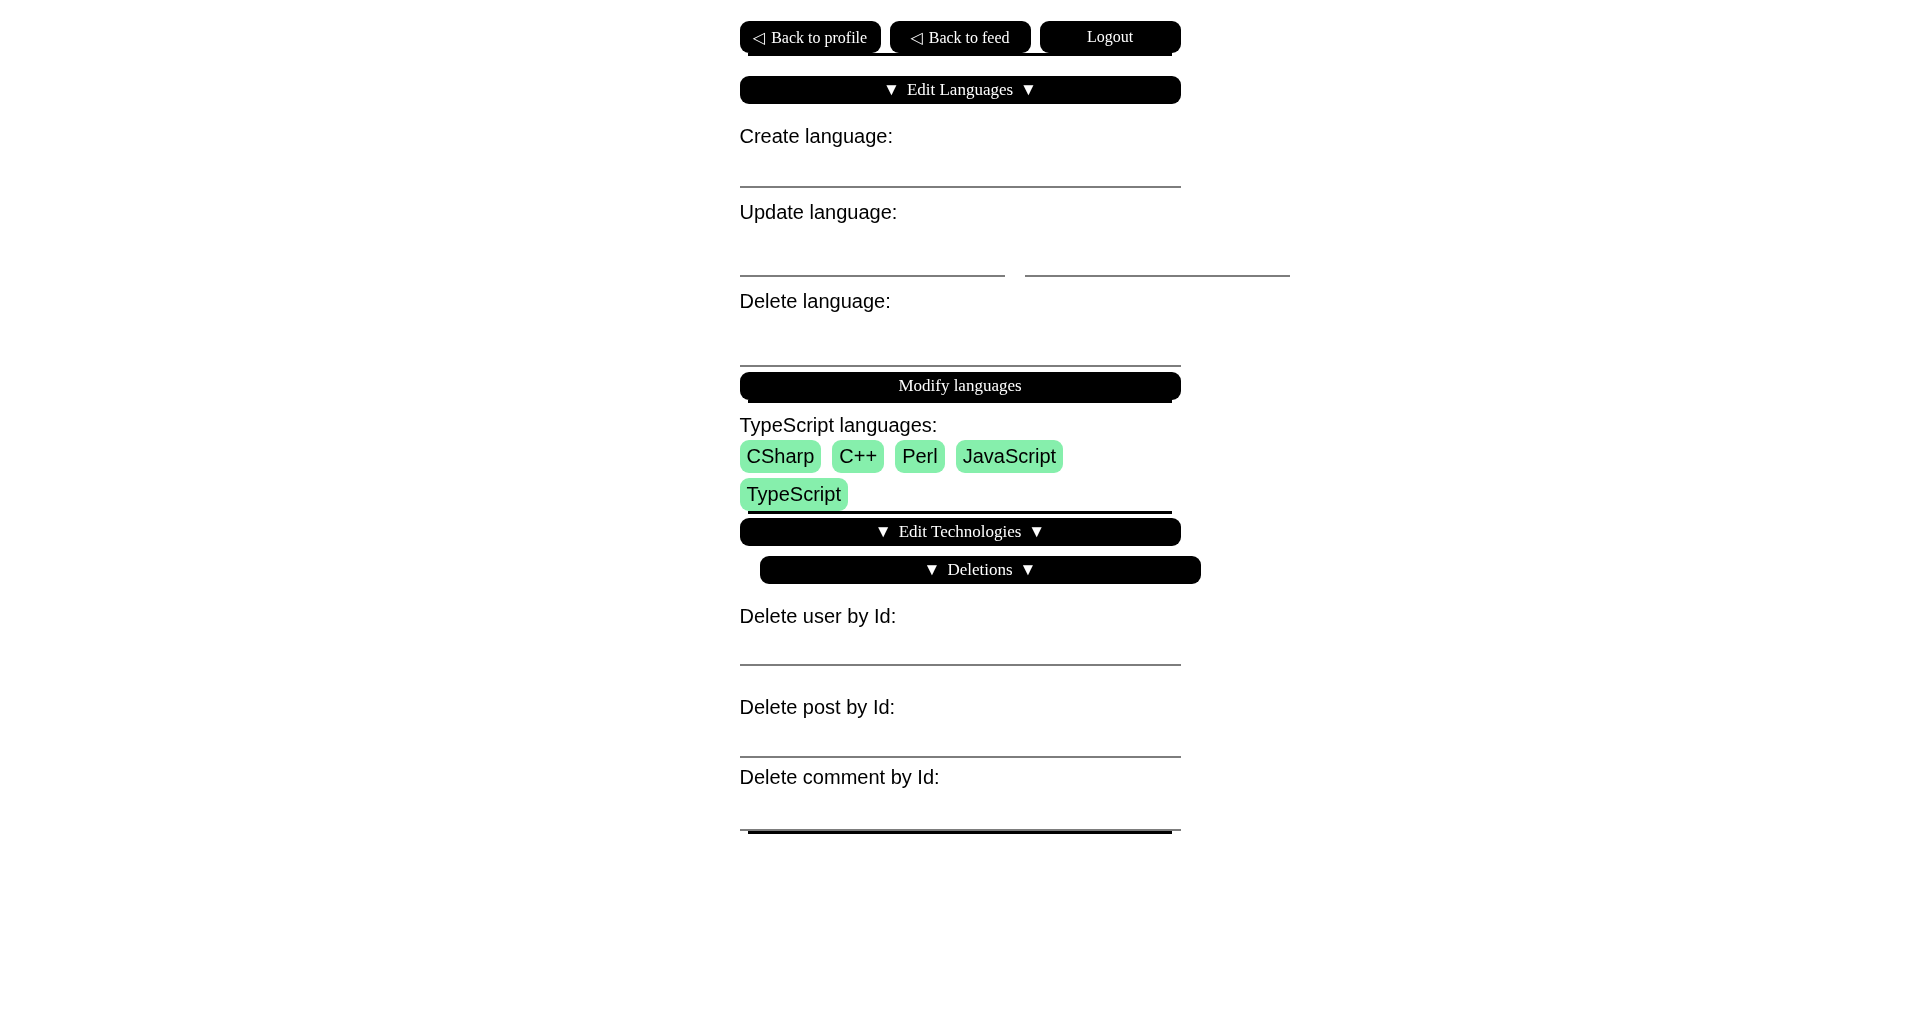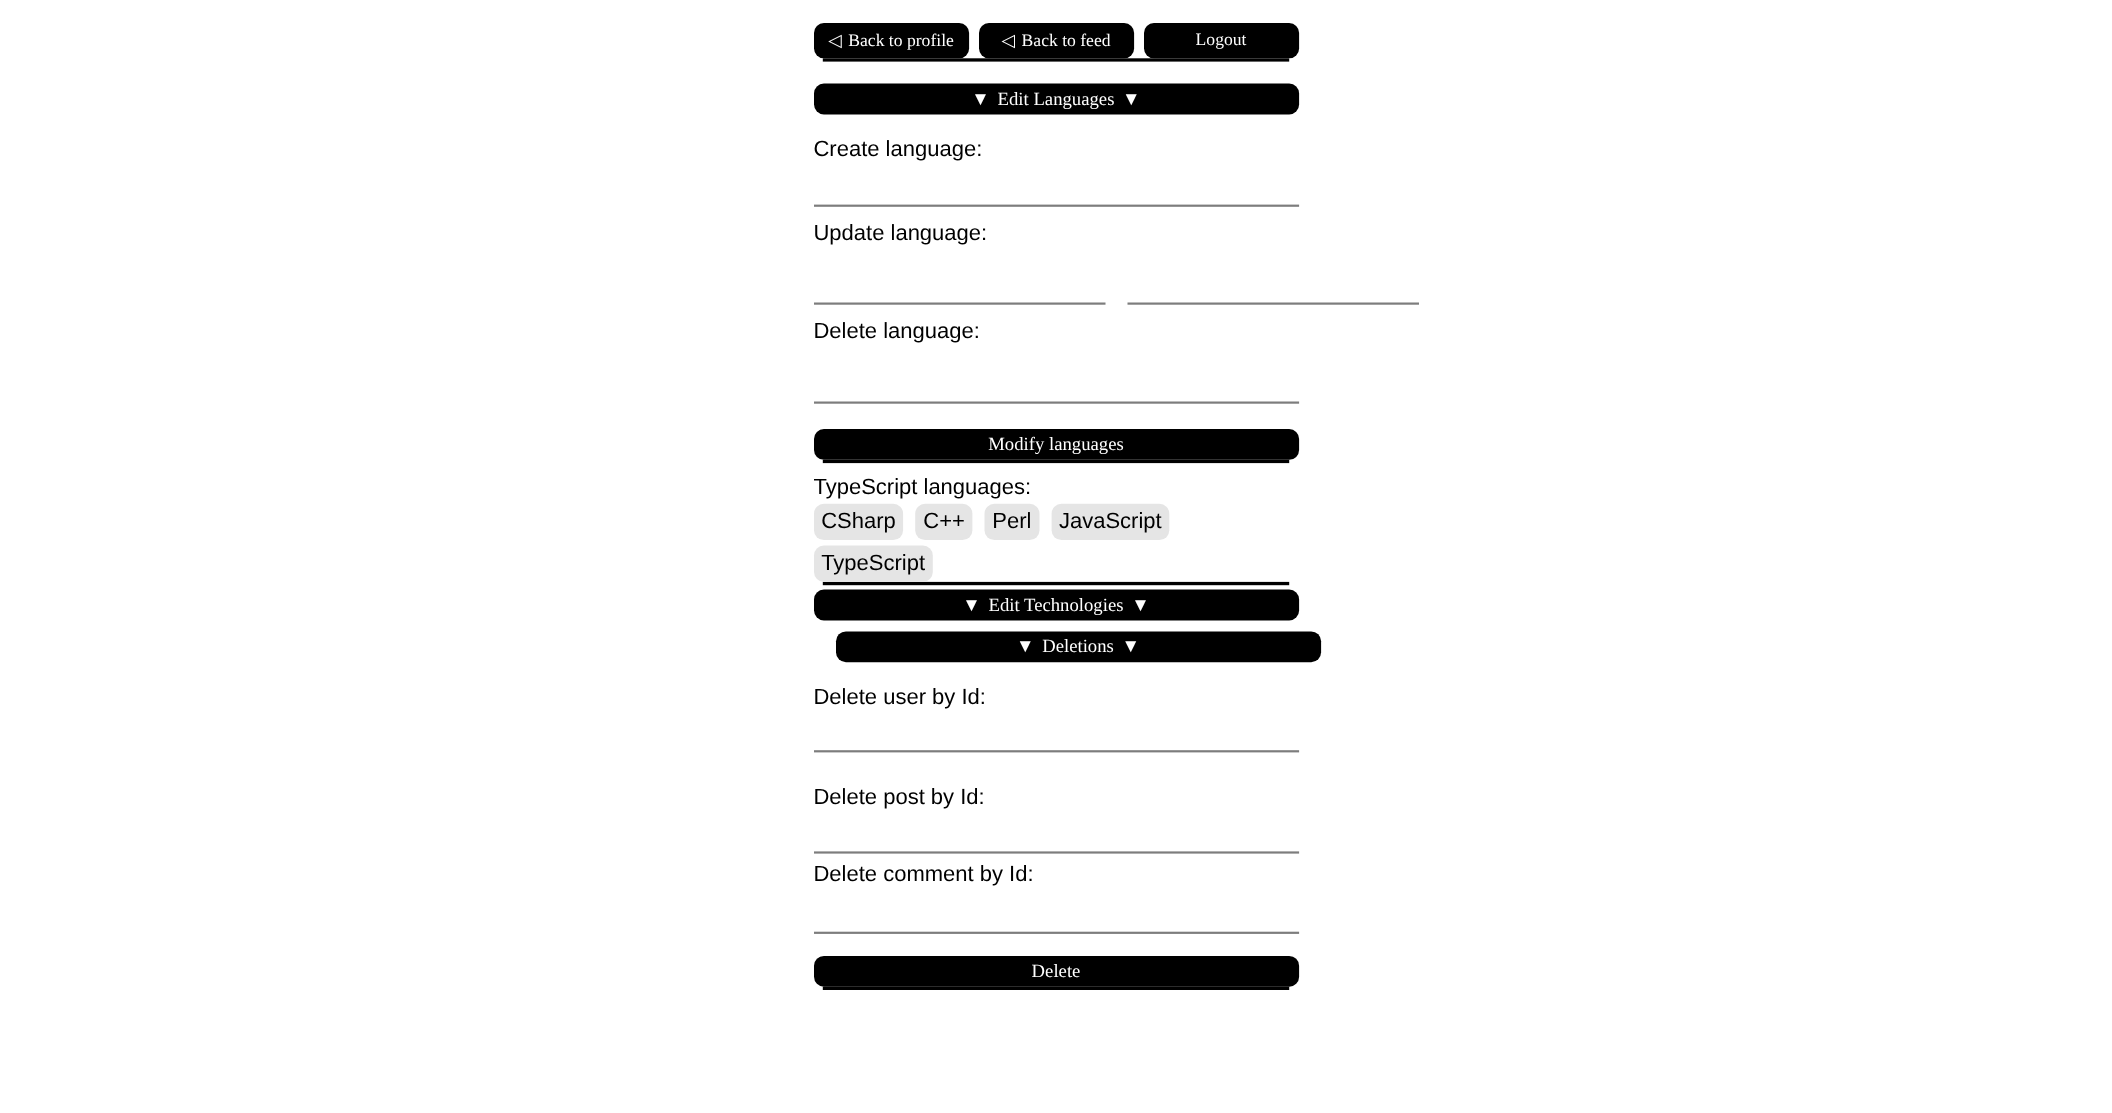--- a/index.html
+++ b/index.html
@@ -80,31 +80,31 @@
     padding: 0;
     color: #000000;
   }
   .g-create        { margin-top: 21px; }
   .g-create .uline { height: 40px; }
   .g-update        { margin-top: 13px; }
   .two-col         { display: flex; gap: 20px; }
   .two-col .uline  { flex: 1; width: auto; height: 53px; }
   .g-delete-lang        { margin-top: 13px; }
   .g-delete-lang .uline { height: 54px; }
-  .btn-modify { margin-top: 23px; }
+  .btn-modify { margin-top: 5px; }
   .avail-label { margin-top: 11px; }
   
   .chips {
     margin-top: 3px;
     display: flex;
     flex-wrap: wrap;
     gap: 5px 11px;
   }
   .chip {
-    background: #e5e5e5;
+    background: #86efac;
     color: #000000;
     border: none;
     border-radius: 9px;
     font-size: 20px;
     font-family: "Liberation Sans", "DejaVu Sans", sans-serif;
     line-height: 23px;
     padding: 5px 7px;
     cursor: pointer;
   }
   
@@ -193,19 +193,16 @@
   <div class="g-del-post">
     <label class="field-label">Delete post by Id:</label>
     <input class="uline" type="text" value="" style="">
   </div>
 
   <div class="g-del-comment">
     <label class="field-label">Delete comment by Id:</label>
     <input class="uline" type="text" value="" style="">
   </div>
 
-  <button class="btn wide btn-delete">
-    <span>Delete</span>
-  </button>
 
   <hr class="rule hr-4">
 
 </div>
 
 </body></html>

